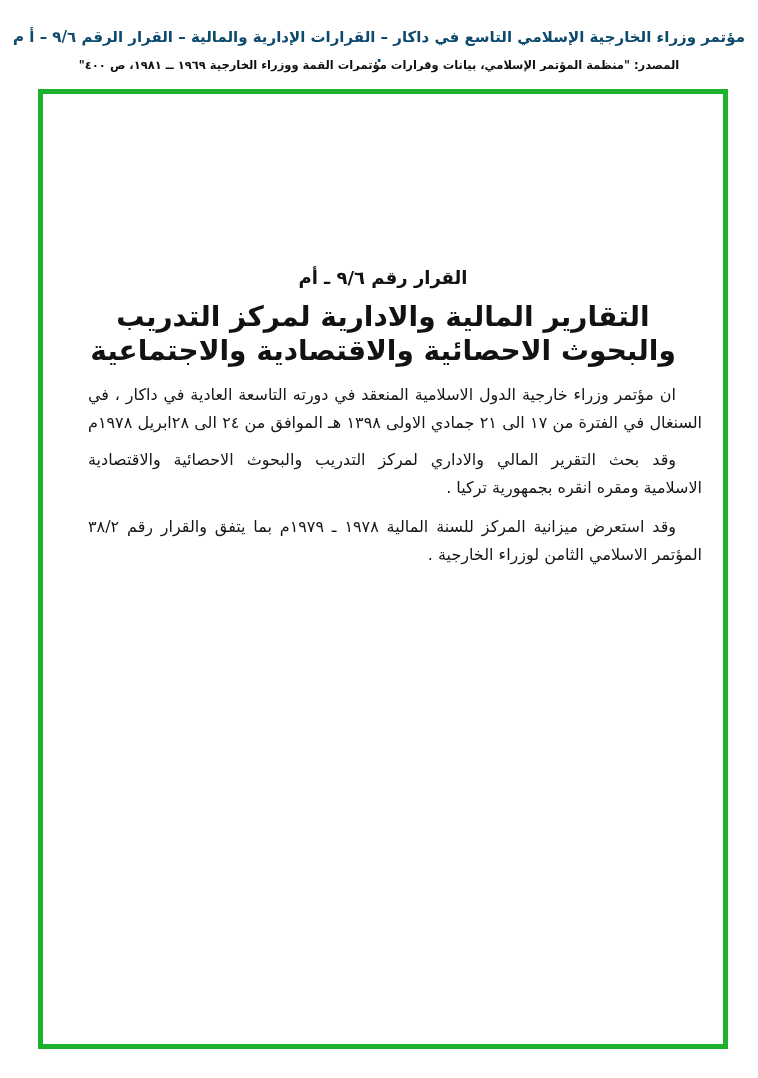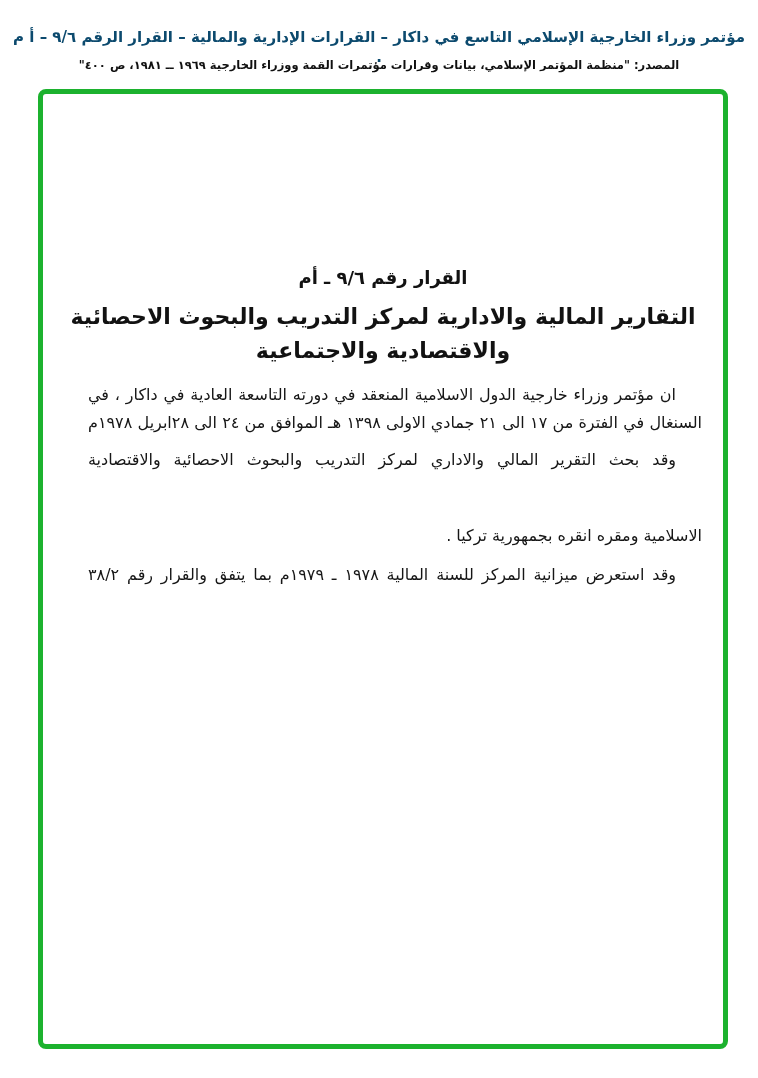--- a/index.html
+++ b/index.html
@@ -3,34 +3,34 @@
 <meta charset="utf-8">
 <style>
   html,body{margin:0;padding:0;background:#ffffff;}
   .page{position:relative;width:758px;height:1078px;background:#ffffff;overflow:hidden;
         font-family:"DejaVu Sans",sans-serif;color:#141414;}
   .hdr1{position:absolute;top:27px;left:10px;right:10px;text-align:center;direction:rtl;
         font-weight:bold;font-size:15px;line-height:20px;color:#0c4a6e;}
   .hdr2{position:absolute;top:57px;left:10px;right:10px;text-align:center;direction:rtl;
         font-weight:bold;font-size:11.5px;line-height:16px;color:#101010;}
   .frame{position:absolute;left:38px;top:89px;width:690px;height:960px;box-sizing:border-box;
-         border:5px solid #1cb22e;border-radius:8px;}
+         border:5px solid #1cb22e;border-radius:0;}
   .t1{position:absolute;top:170px;left:10px;right:10px;text-align:center;direction:rtl;
       font-weight:bold;font-size:18px;line-height:28px;color:#121212;}
   .t2{position:absolute;top:206px;left:12px;right:12px;text-align:center;direction:rtl;
-      font-weight:bold;font-size:22px;line-height:34px;color:#121212;}
+      font-weight:bold;font-size:28px;line-height:34px;color:#121212;}
   .bodytext{position:absolute;top:287px;left:45px;right:21px;direction:rtl;
             font-size:16px;color:#161616;}
   .para{margin:0;}
   .para.p2{margin-top:9px;}
   .para.p3{margin-top:11px;}
   .para.p4{margin-top:7px;}
   .line{line-height:28px;max-height:28px;overflow:hidden;}
   .fill{text-align:justify;text-align-last:justify;}
-  .start{text-align:right;white-space:nowrap;margin-top:48px;}
+  .start{text-align:right;white-space:nowrap;}
   .ind{padding-right:26px;}
 </style>
 </head>
 <body>
 
 <div class="page">
 
   <div class="hdr1">مؤتمر وزراء الخارجية الإسلامي التاسع في داكار – القرارات الإدارية والمالية – القرار الرقم ٩/٦ – أ م .</div>
   <div class="hdr2">المصدر: "منظمة المؤتمر الإسلامي، بيانات وقرارات مؤتمرات القمة ووزراء الخارجية ١٩٦٩ ــ ١٩٨١، ص ٤٠٠"</div>
 
@@ -46,17 +46,18 @@
       <div class="para p1">
         <div class="line fill ind">ان مؤتمر وزراء خارجية الدول الاسلامية المنعقد في دورته التاسعة العادية في داكار ، في جمهورية</div>
         <div class="line fill">السنغال في الفترة من ١٧ الى ٢١ جمادي الاولى ١٣٩٨ هـ الموافق من ٢٤ الى ٢٨ابريل ١٩٧٨م .</div>
       </div>
       <div class="para p2">
         <div class="line fill ind">وقد بحث التقرير المالي والاداري لمركز التدريب والبحوث الاحصائية والاقتصادية والاجتماعية للدول</div>
         <div class="line start">الاسلامية ومقره انقره بجمهورية تركيا .</div>
       </div>
       <div class="para p3">
         <div class="line fill ind">وقد استعرض ميزانية المركز للسنة المالية ١٩٧٨ ـ ١٩٧٩م بما يتفق والقرار رقم ٣٨/٢ الصادر عن</div>
+        <div class="line start">المؤتمر الاسلامي الثامن لوزراء الخارجية .</div>
       </div>
     </div>
 
   </div>
 </div>
 
 </body></html>

